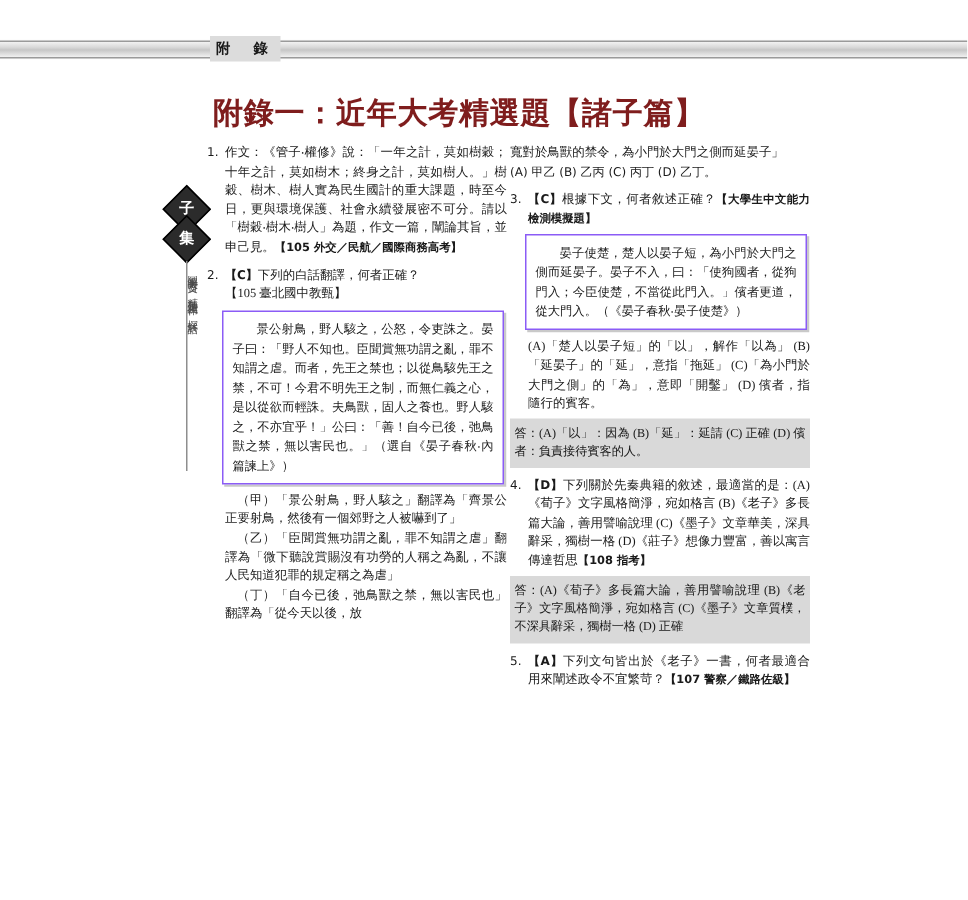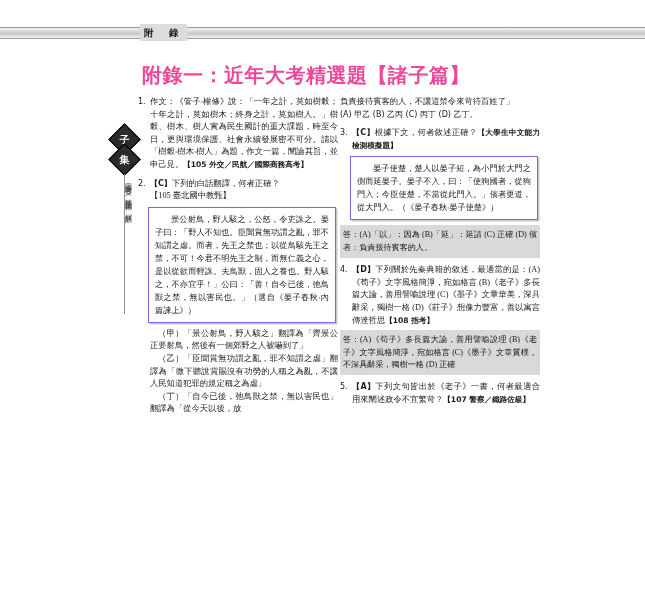--- a/index.html
+++ b/index.html
@@ -68,21 +68,21 @@
   
   .page-title {
     position: absolute;
     left: 142px;
     top: 62px;
     width: 470px;
     font-family: Liberation Sans, sans-serif;
     font-size: 20px;
     font-weight: bold;
     letter-spacing: 0.5px;
-    color: #ec4899;
+    color: #7f1d1d;
     white-space: nowrap;
   }
 
   
   .side-tab {
     position: absolute;
     left: 110px;
     top: 126px;
     width: 30px;
     height: 185px;
@@ -269,31 +269,32 @@
       <div class="sub">（甲）「景公射鳥，野人駭之」翻譯為「齊景公正要射鳥，然後有一個郊野之人被嚇到了」</div>
       <div class="sub">（乙）「臣聞賞無功謂之亂，罪不知謂之虐」翻譯為「微下聽說賞賜沒有功勞的人稱之為亂，不讓人民知道犯罪的規定稱之為虐」</div>
       <div class="sub">（丁）「自今已後，弛鳥獸之禁，無以害民也」翻譯為「從今天以後，放</div>
     </div>
 
   </div>
 
   <div class="col col-right">
 
     <div class="q">
-      <div>負責接待賓客的人，不讓這禁令來苛待百姓了」</div>
+      <div>寬對於鳥獸的禁令，為小門於大門之側而延晏子」</div>
       <div class="opt">(A) 甲乙 (B) 乙丙 (C) 丙丁 (D) 乙丁。</div>
     </div>
 
     <div class="q">
       <div class="q-body">
         <span class="q-num">3.</span><span class="ans-tag">【C】</span><span>根據下文，何者敘述正確？</span><span class="src">【大學生中文能力檢測模擬題】</span>
       </div>
 
       <div class="quote-box">晏子使楚，楚人以晏子短，為小門於大門之側而延晏子。晏子不入，曰：「使狗國者，從狗門入；今臣使楚，不當從此門入。」儐者更道，從大門入。（《晏子春秋‧晏子使楚》）</div>
 
+      <div class="cont">(A)「楚人以晏子短」的「以」，解作「以為」 (B)「延晏子」的「延」，意指「拖延」 (C)「為小門於大門之側」的「為」，意即「開鑿」 (D) 儐者，指隨行的賓客。</div>
 
       <div class="explain">答：(A)「以」：因為 (B)「延」：延請 (C) 正確 (D) 儐者：負責接待賓客的人。</div>
     </div>
 
     <div class="q">
       <div class="q-body">
         <span class="q-num">4.</span><span class="ans-tag">【D】</span><span>下列關於先秦典籍的敘述，最適當的是：</span><span>(A)《荀子》文字風格簡淨，宛如格言 (B)《老子》多長篇大論，善用譬喻說理 (C)《墨子》文章華美，深具辭采，獨樹一格 (D)《莊子》想像力豐富，善以寓言傳達哲思</span><span class="src">【108 指考】</span>
       </div>
 
       <div class="explain">答：(A)《荀子》多長篇大論，善用譬喻說理 (B)《老子》文字風格簡淨，宛如格言 (C)《墨子》文章質樸，不深具辭采，獨樹一格 (D) 正確</div>

